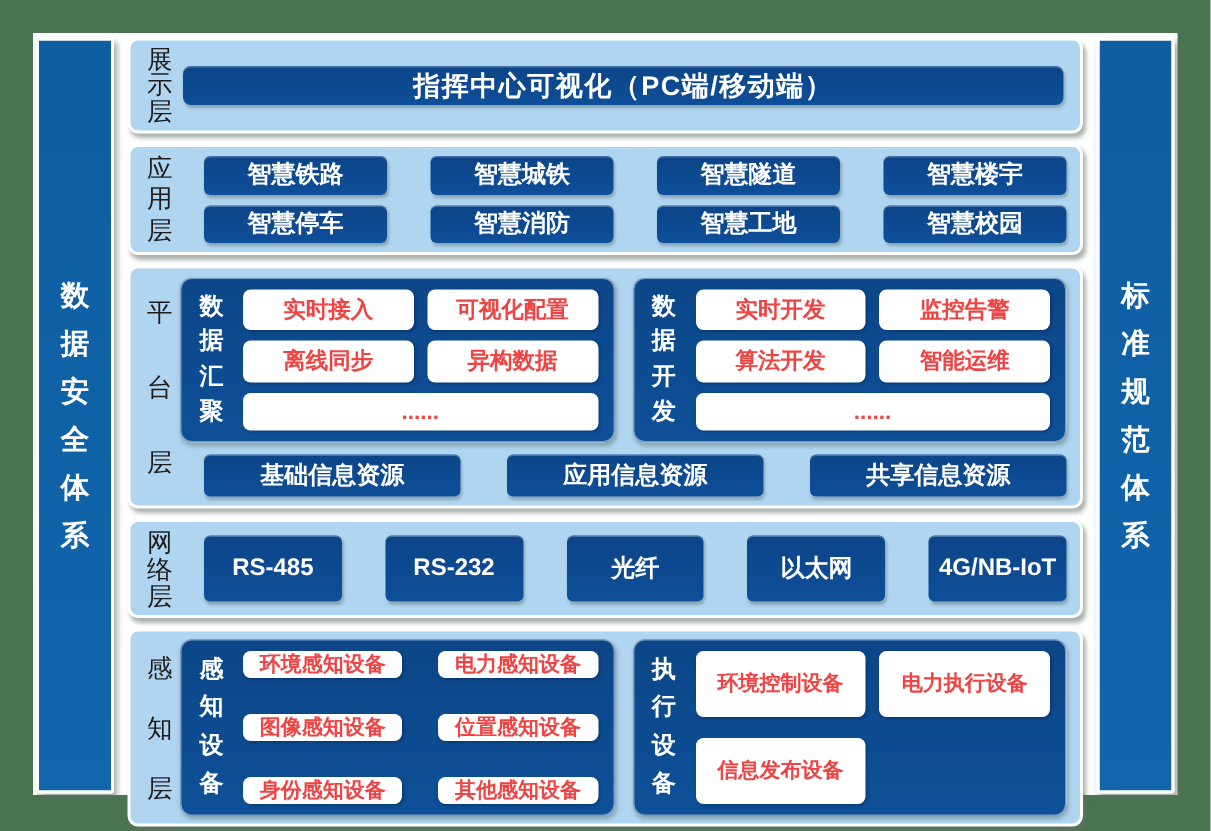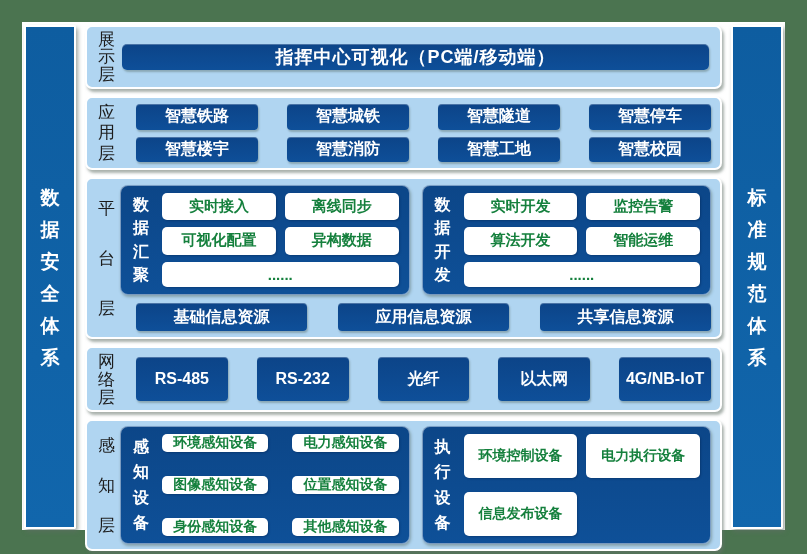--- a/index.html
+++ b/index.html
@@ -81,21 +81,21 @@
     box-shadow: 1px 2px 3px rgba(80,100,90,.45);
     display: flex; padding: 7px 10px 7px 8px;
   }
   .group-label { flex: none; width: 24px; color: #ffffff; font-size: 16px; font-weight: bold; }
   .group-grid {
     flex: 1; display: grid; grid-template-columns: 1fr 1fr;
     gap: 7px 9px; margin-left: 9px;
   }
   .white-btn {
     background: #ffffff; border-radius: 5px;
-    color: #15803d; font-size: 15px; font-weight: bold;
+    color: #ef4444; font-size: 15px; font-weight: bold;
     display: flex; align-items: center; justify-content: center;
     box-shadow: 1px 1px 2px rgba(0,30,70,.35);
     text-align: center;
   }
   .white-btn.wide { grid-column: 1 / 3; }
   .resource-row { flex: none; height: 28px; display: flex; gap: 15px; }
   .resource-row .navy { flex: 1; font-size: 16px; border-radius: 4px; }
   
   .network-row { flex: 1; display: flex; gap: 13px; padding: 5px 0; text-align: right; }
   .network-row .navy { flex: 1; font-size: 16px; }
@@ -133,22 +133,22 @@
     <div class="panel panel-application">
       <div class="layer-label" data-vertical="">
           <span>应</span>
           <span>用</span>
           <span>层</span>
         </div>
       <div class="app-grid">
         <div class="navy">智慧铁路</div>
         <div class="navy">智慧城铁</div>
         <div class="navy">智慧隧道</div>
+        <div class="navy">智慧楼宇</div>
         <div class="navy">智慧停车</div>
-        <div class="navy">智慧楼宇</div>
         <div class="navy">智慧消防</div>
         <div class="navy">智慧工地</div>
         <div class="navy">智慧校园</div>
       </div>
     </div>
 
     <div class="panel panel-platform">
       <div class="layer-label" data-vertical="">
           <span>平</span>
           <span>台</span>
@@ -159,22 +159,22 @@
 
           <div class="group-box">
             <div class="group-label" data-vertical="">
                 <span>数</span>
                 <span>据</span>
                 <span>汇</span>
                 <span>聚</span>
               </div>
             <div class="group-grid">
               <div class="white-btn">实时接入</div>
+              <div class="white-btn">可视化配置</div>
               <div class="white-btn">离线同步</div>
-              <div class="white-btn">可视化配置</div>
               <div class="white-btn">异构数据</div>
               <div class="white-btn wide">......</div>
             </div>
           </div>
 
           <div class="group-box">
             <div class="group-label" data-vertical="">
                 <span>数</span>
                 <span>据</span>
                 <span>开</span>

